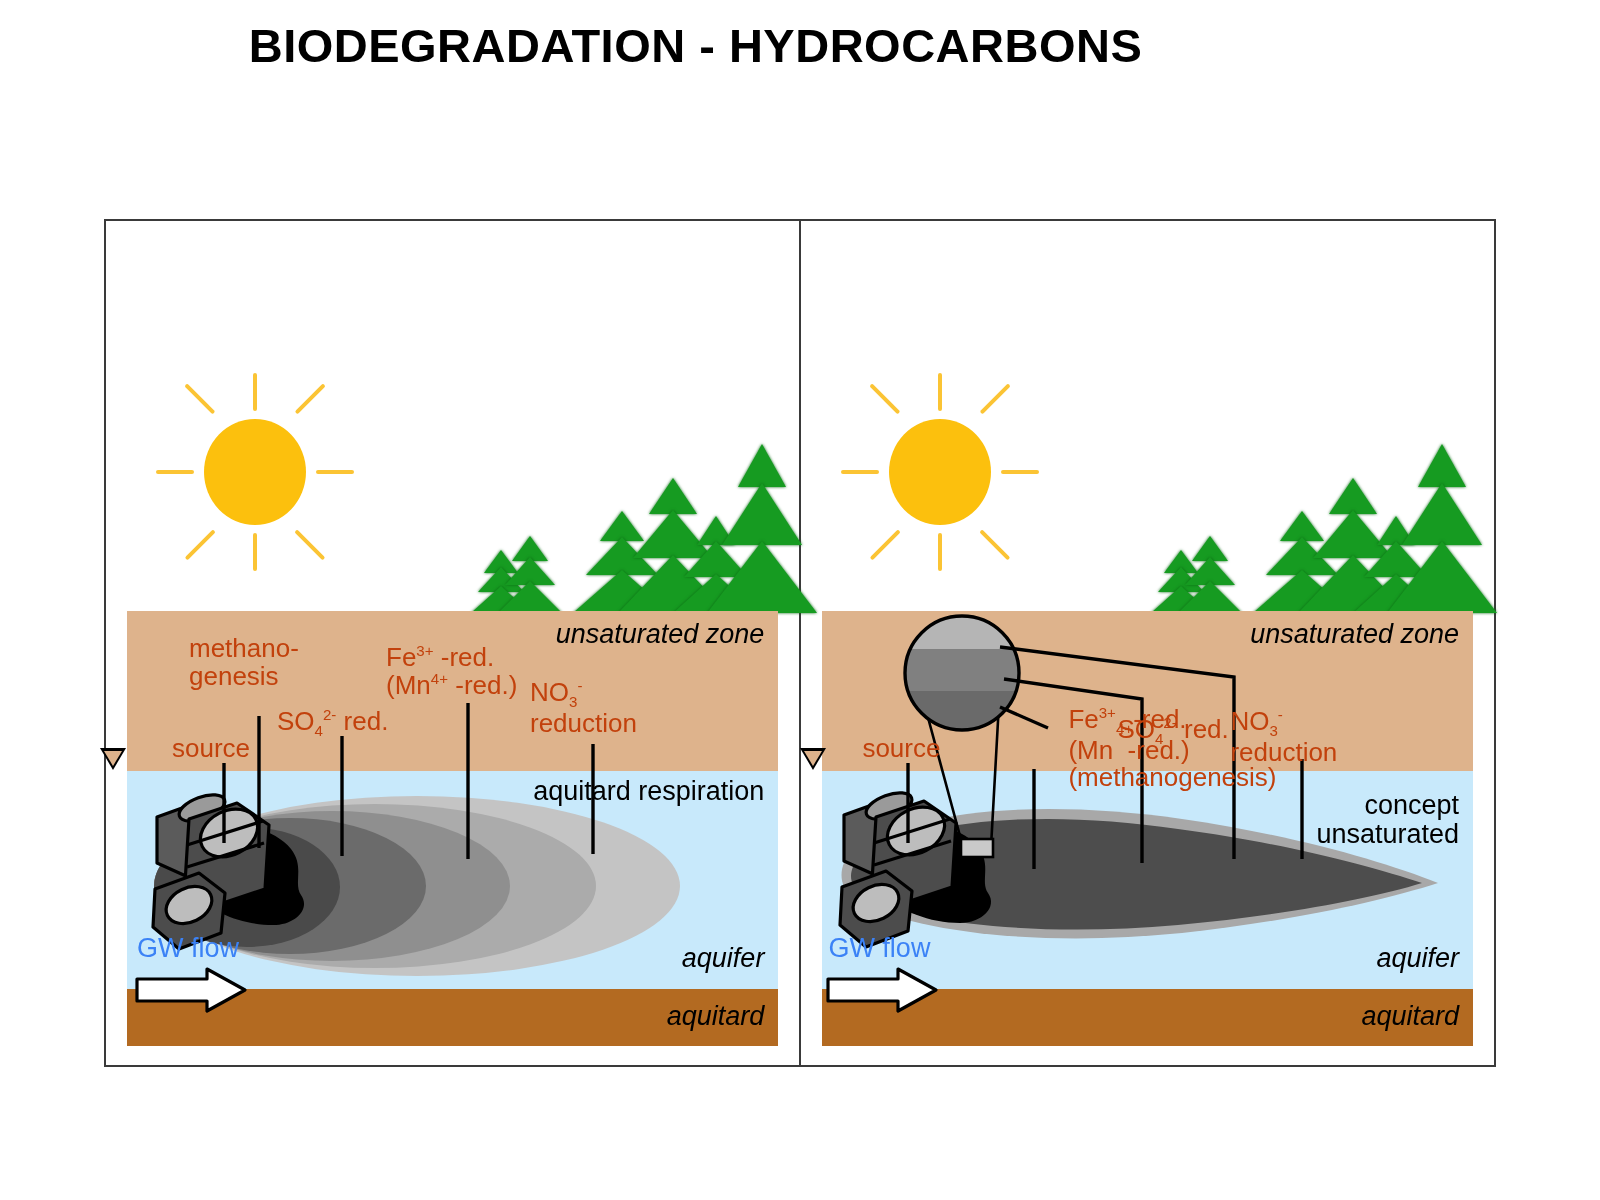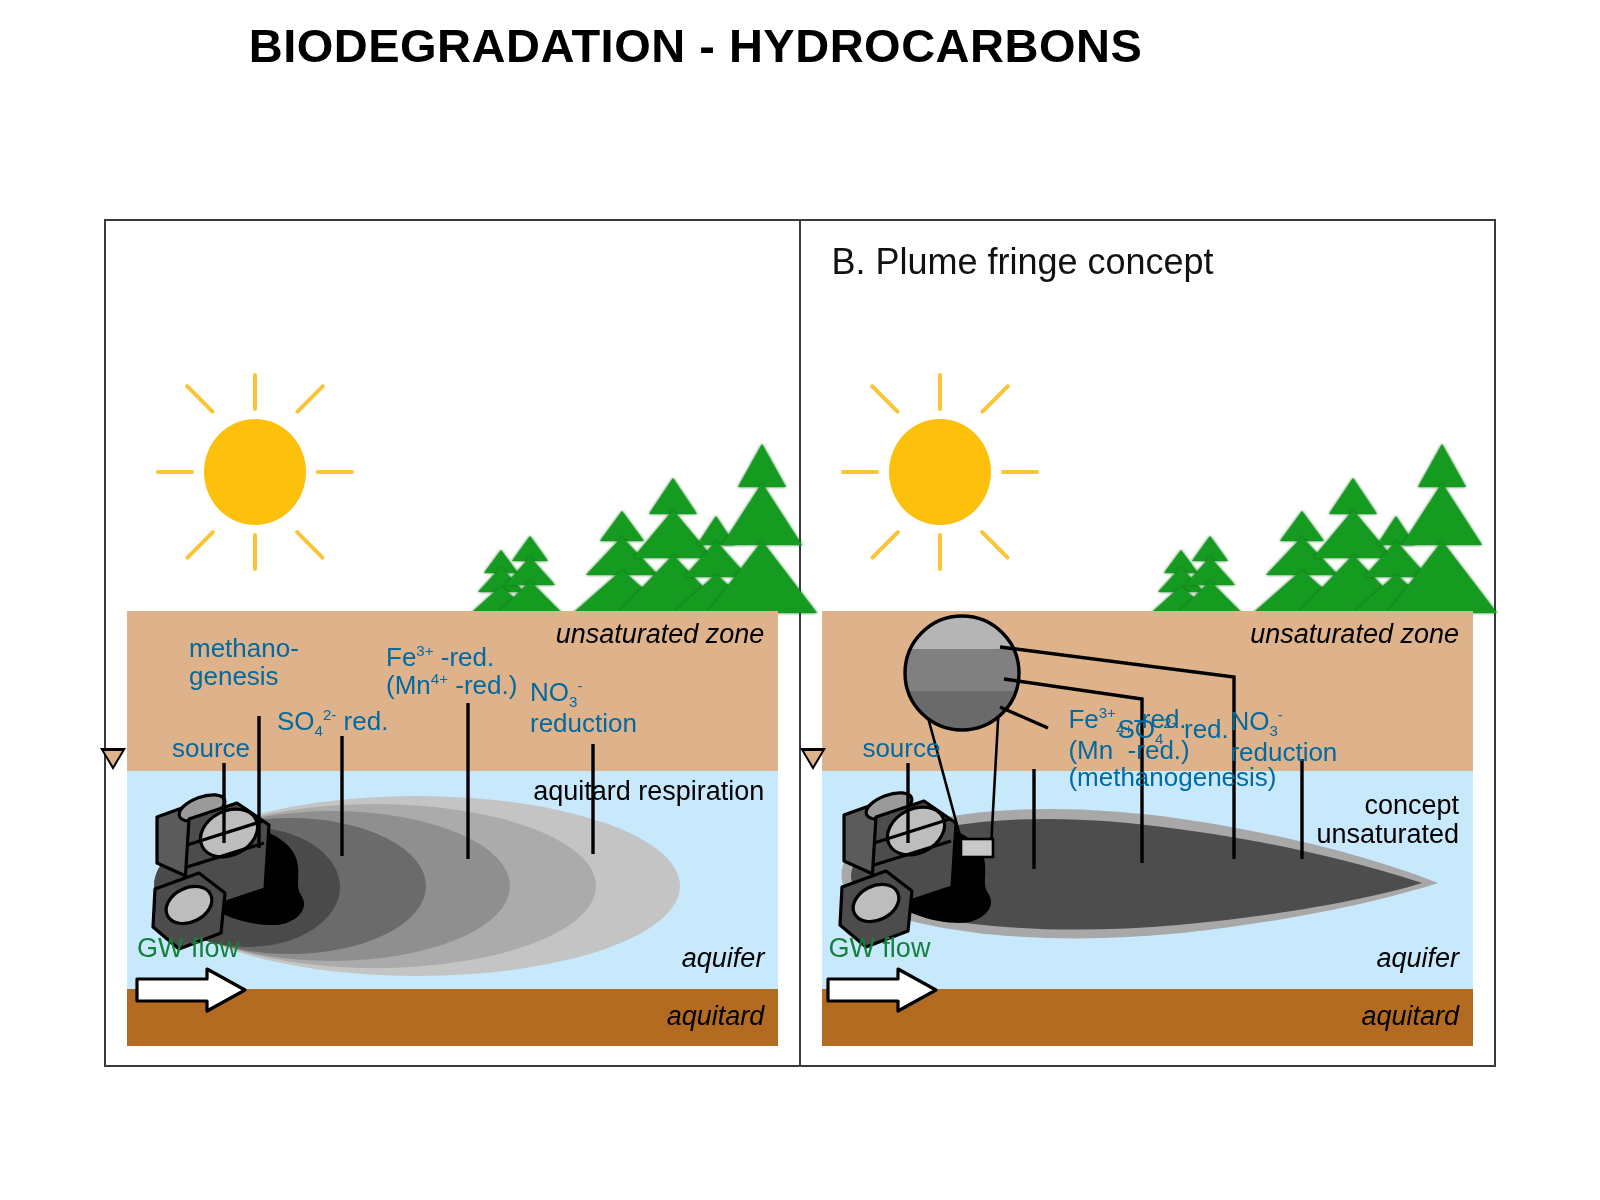--- a/index.html
+++ b/index.html
@@ -89,29 +89,29 @@
     border-left-color:transparent;border-right-color:transparent;
     border-bottom-style:solid;border-bottom-color:#169b21;
     filter:drop-shadow(0px 0px 1.4px #0c6b14);
   }
   
   .fig-svg{position:absolute;left:0;top:0;overflow:visible;}
   
   .chem{
     position:absolute;
     font-size:26px;
-    color:#0369a1;
+    color:#c2410c;
     line-height:1.06;
     white-space:nowrap;
   }
   .chem sup{font-size:0.58em;vertical-align:super;}
   .chem sub{font-size:0.58em;vertical-align:sub;}
   .gwflow{
     position:absolute;
-    font-size:27px;color:#15803d;white-space:nowrap;
+    font-size:27px;color:#3b82f6;white-space:nowrap;
   }
   .wt-tri{
     position:absolute;
     width:0;height:0;
     border-left:13px solid transparent;
     border-right:13px solid transparent;
     border-top:22px solid #000;
   }
   .wt-tri::after{
     content:"";position:absolute;
@@ -246,21 +246,20 @@
       </div>
 
       <div class="gwflow" style="left:10px;top:322px;">GW flow</div>
       <svg class="fig-svg" width="120" height="46" viewBox="0 0 120 46" style="left:8px;top:356px;">
         <path d="M2 12 L72 12 L72 2 L110 23 L72 44 L72 34 L2 34 Z" fill="#fff" stroke="#000" stroke-width="3.2" stroke-linejoin="round"></path>
       </svg>
     </div>
   </div>
 
   <div class="panel" id="panel-b">
-    <div class="panel-title">B. Plume fringe concept</div>
 
     <div class="sun-wrap" style="left:38px;top:150px;">
       <div class="sun-disc"></div>
       <div class="ray" style="left:99px;top:2px;width:3.5px;height:38px;"></div>
       <div class="ray" style="left:99px;top:162px;width:3.5px;height:38px;"></div>
       <div class="ray" style="left:2px;top:99px;width:38px;height:3.5px;"></div>
       <div class="ray" style="left:162px;top:99px;width:38px;height:3.5px;"></div>
       <div class="ray" style="left:26px;top:26px;width:40px;height:3.5px;transform:rotate(45deg);"></div>
       <div class="ray" style="left:136px;top:26px;width:40px;height:3.5px;transform:rotate(-45deg);"></div>
       <div class="ray" style="left:26px;top:172px;width:40px;height:3.5px;transform:rotate(-45deg);"></div>

